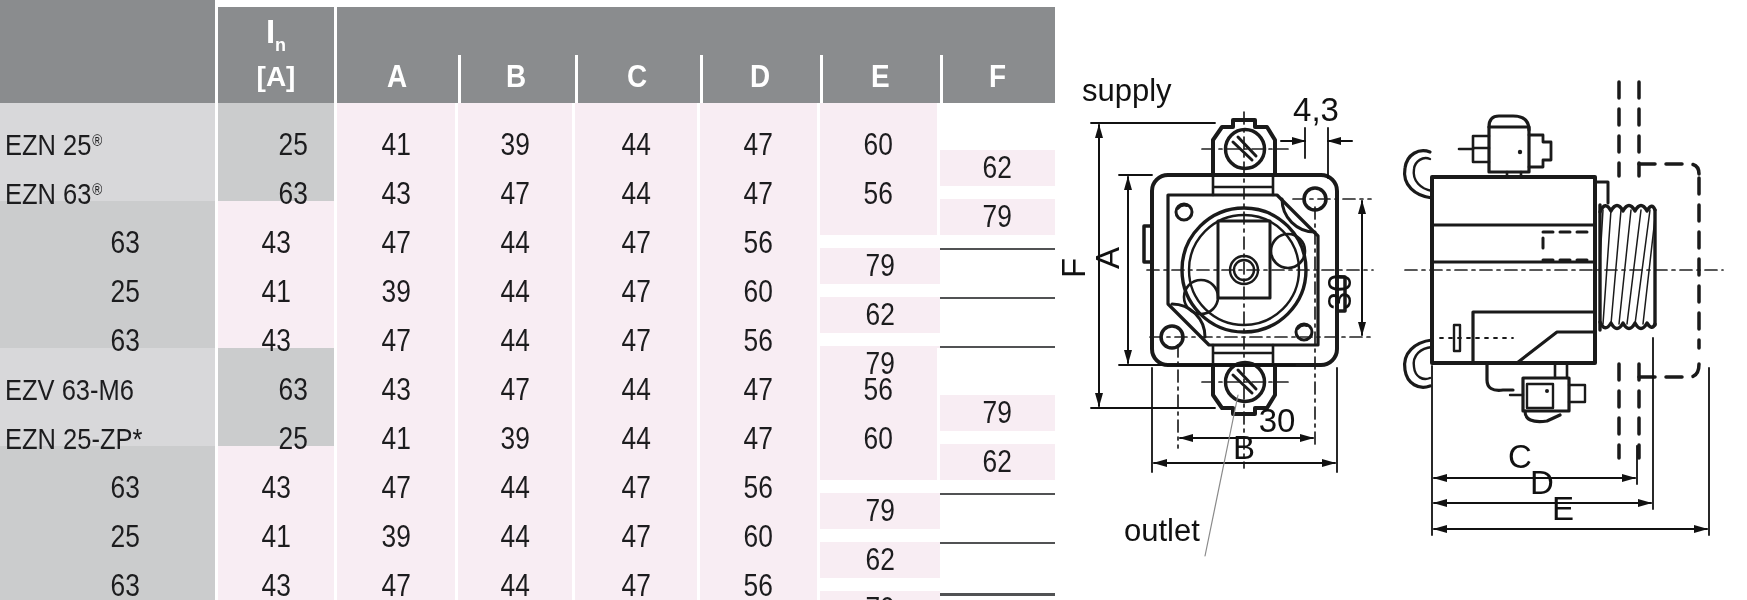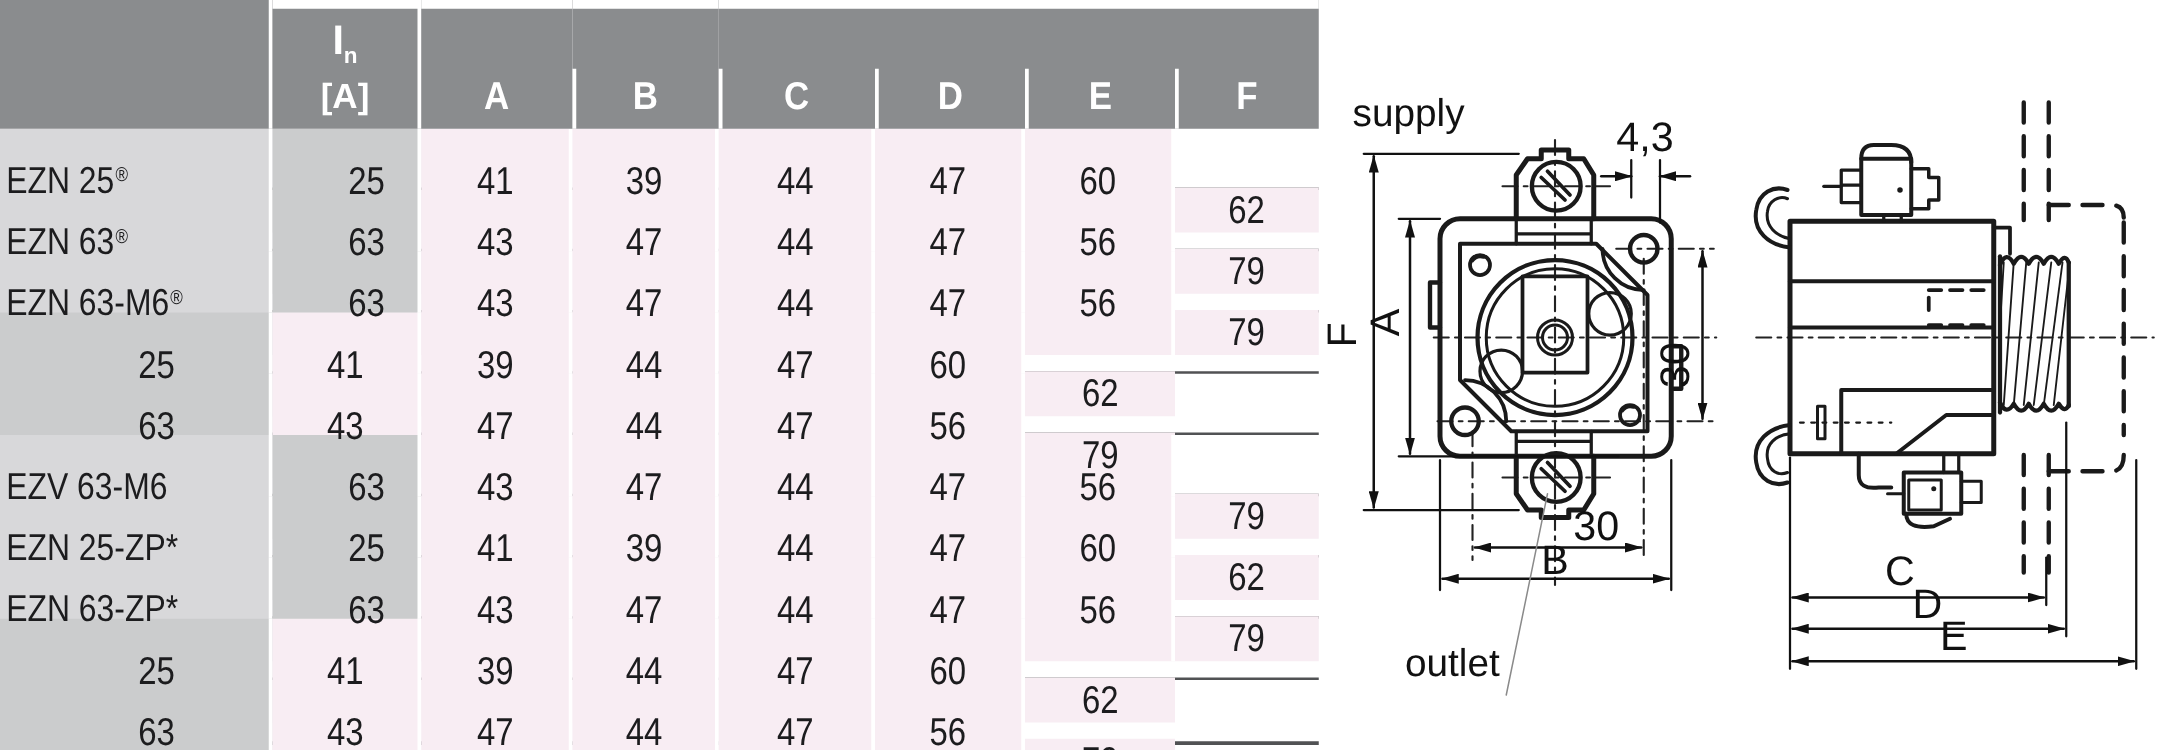--- a/index.html
+++ b/index.html
@@ -116,23 +116,20 @@
             <span class="cnd">47</span>
           </div>
       <div class="cell c-dim">
             <span class="cnd">56</span>
           </div>
       <div class="cell c-dim">
             <span class="cnd">79</span>
           </div>
     </div>
         <div class="t-grid t-row">
-      <div class="cell c-name">
-            <span class="cnd"><span>EZN 63-M6</span><span class="reg">®</span></span>
-          </div>
       <div class="cell c-in">
             <span class="cnd">63</span>
           </div>
       <div class="cell c-dim">
             <span class="cnd">43</span>
           </div>
       <div class="cell c-dim">
             <span class="cnd">47</span>
           </div>
       <div class="cell c-dim">
@@ -240,23 +237,20 @@
             <span class="cnd">47</span>
           </div>
       <div class="cell c-dim">
             <span class="cnd">60</span>
           </div>
       <div class="cell c-dim">
             <span class="cnd">62</span>
           </div>
     </div>
         <div class="t-grid t-row">
-      <div class="cell c-name">
-            <span class="cnd"><span>EZN 63-ZP*</span><span class="reg"></span></span>
-          </div>
       <div class="cell c-in">
             <span class="cnd">63</span>
           </div>
       <div class="cell c-dim">
             <span class="cnd">43</span>
           </div>
       <div class="cell c-dim">
             <span class="cnd">47</span>
           </div>
       <div class="cell c-dim">

